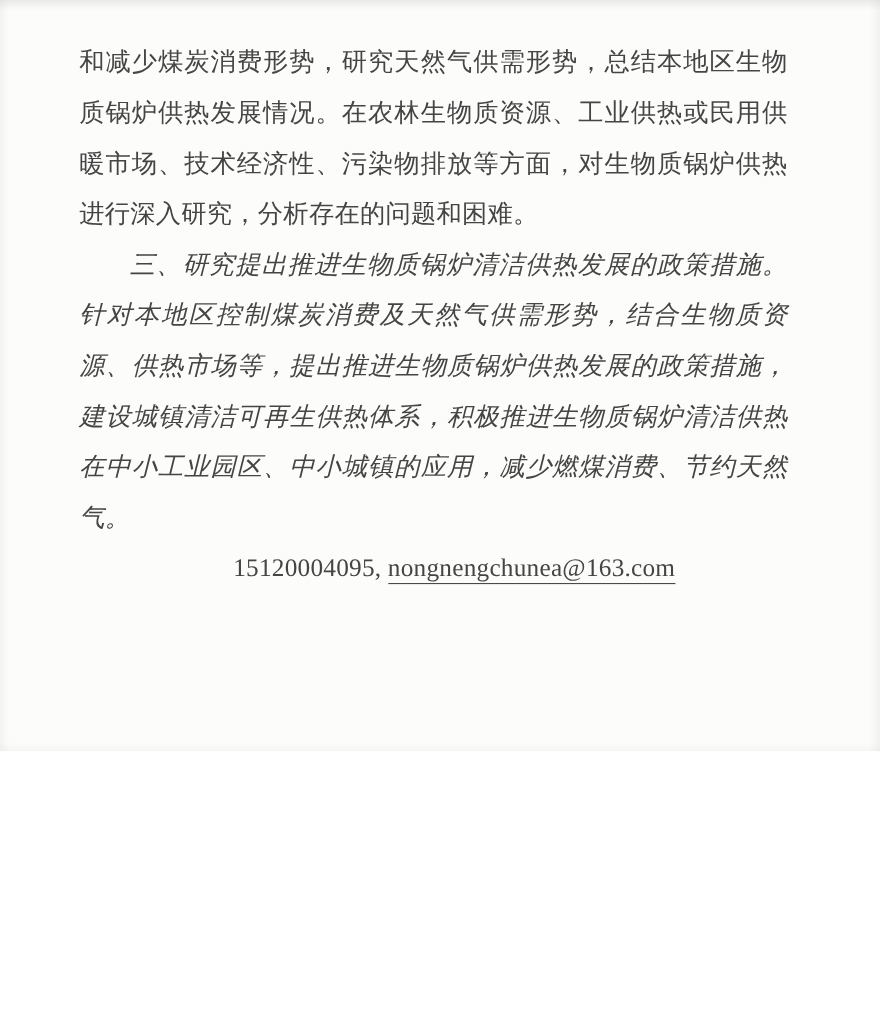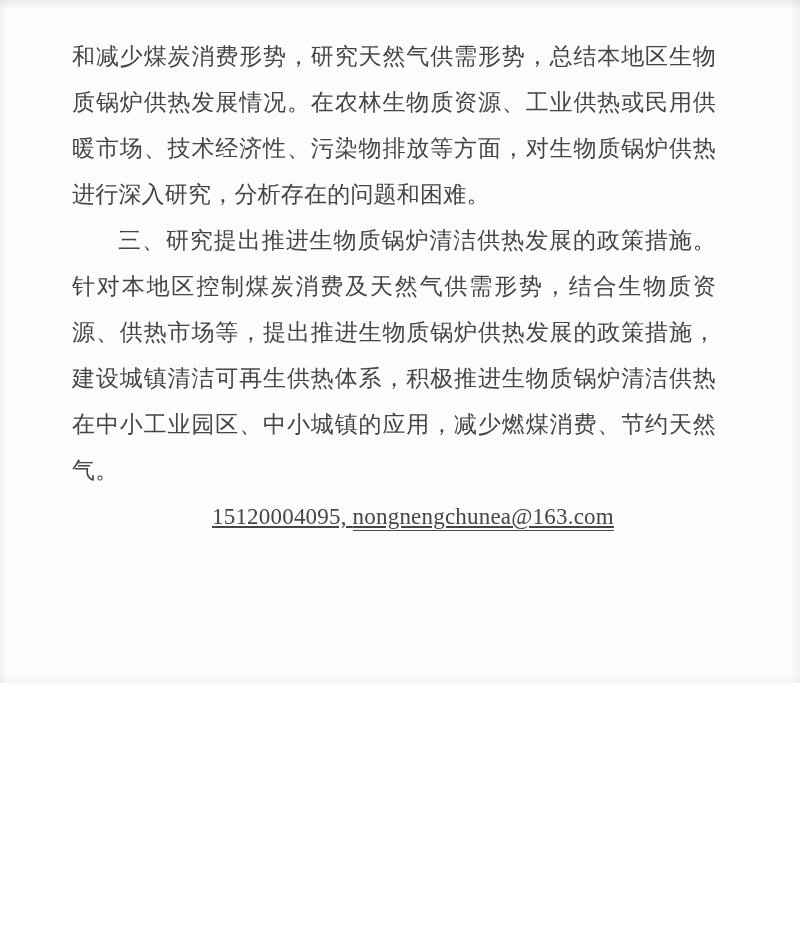--- a/index.html
+++ b/index.html
@@ -28,24 +28,24 @@
     width: 644px;
     font-size: 23px;
     line-height: 46px;
     letter-spacing: 0.2px;
   }
   .para {
     margin: 0;
     text-align: justify;
     text-justify: inter-ideograph;
   }
-  .para.indent { text-indent: 2em; }
+  .para.indent { text-indent: 2em; font-style: italic; }
   .line { white-space: nowrap; }
   .contact-line1 { text-indent: 2em; }
-  .contact-line2 { margin-left: 140px; text-decoration: underline; }
+  .contact-line2 { margin-left: 140px; }
   .email {
     border-bottom: 1.5px solid #4a4a4a;
     padding-bottom: 1px;
   }
   .attachment-line {
     margin-top: 46px;
     text-indent: 2em;
   }
   .signature-org {
     position: absolute;

